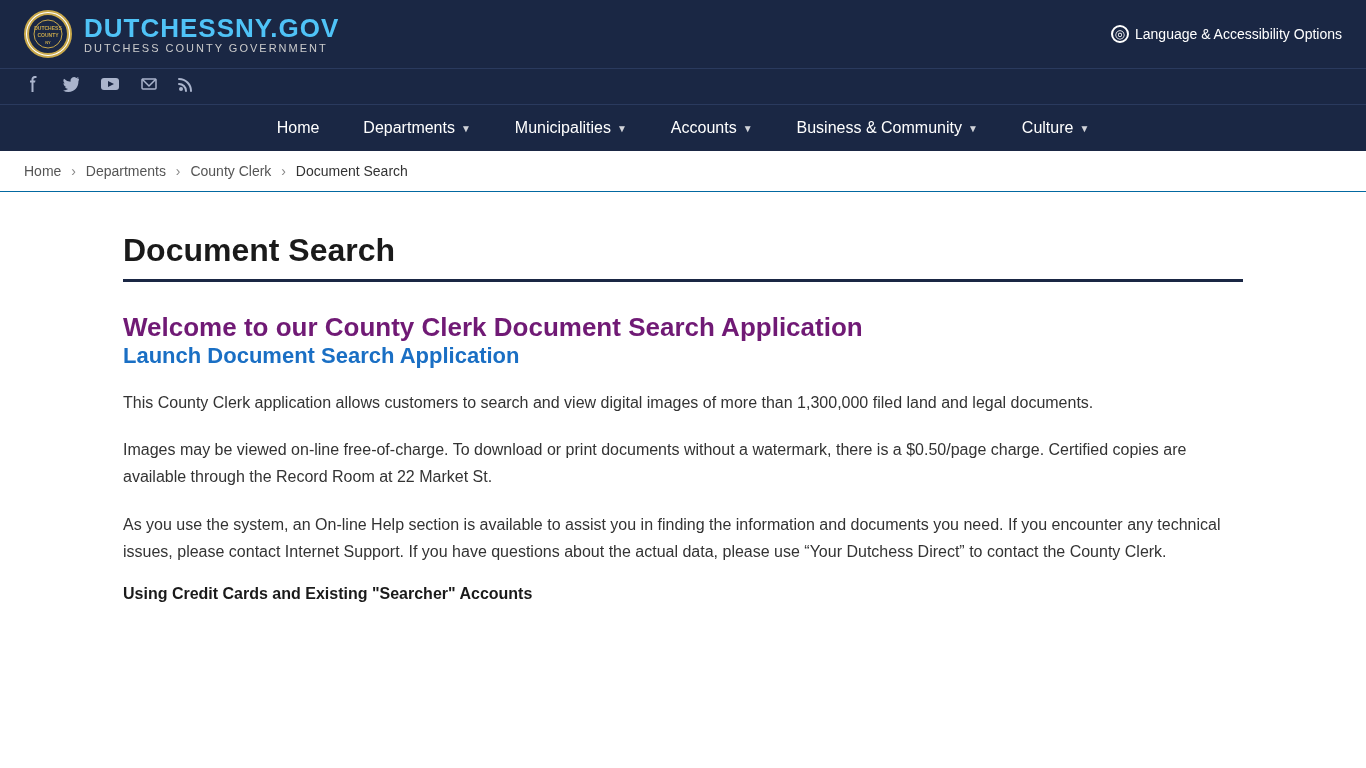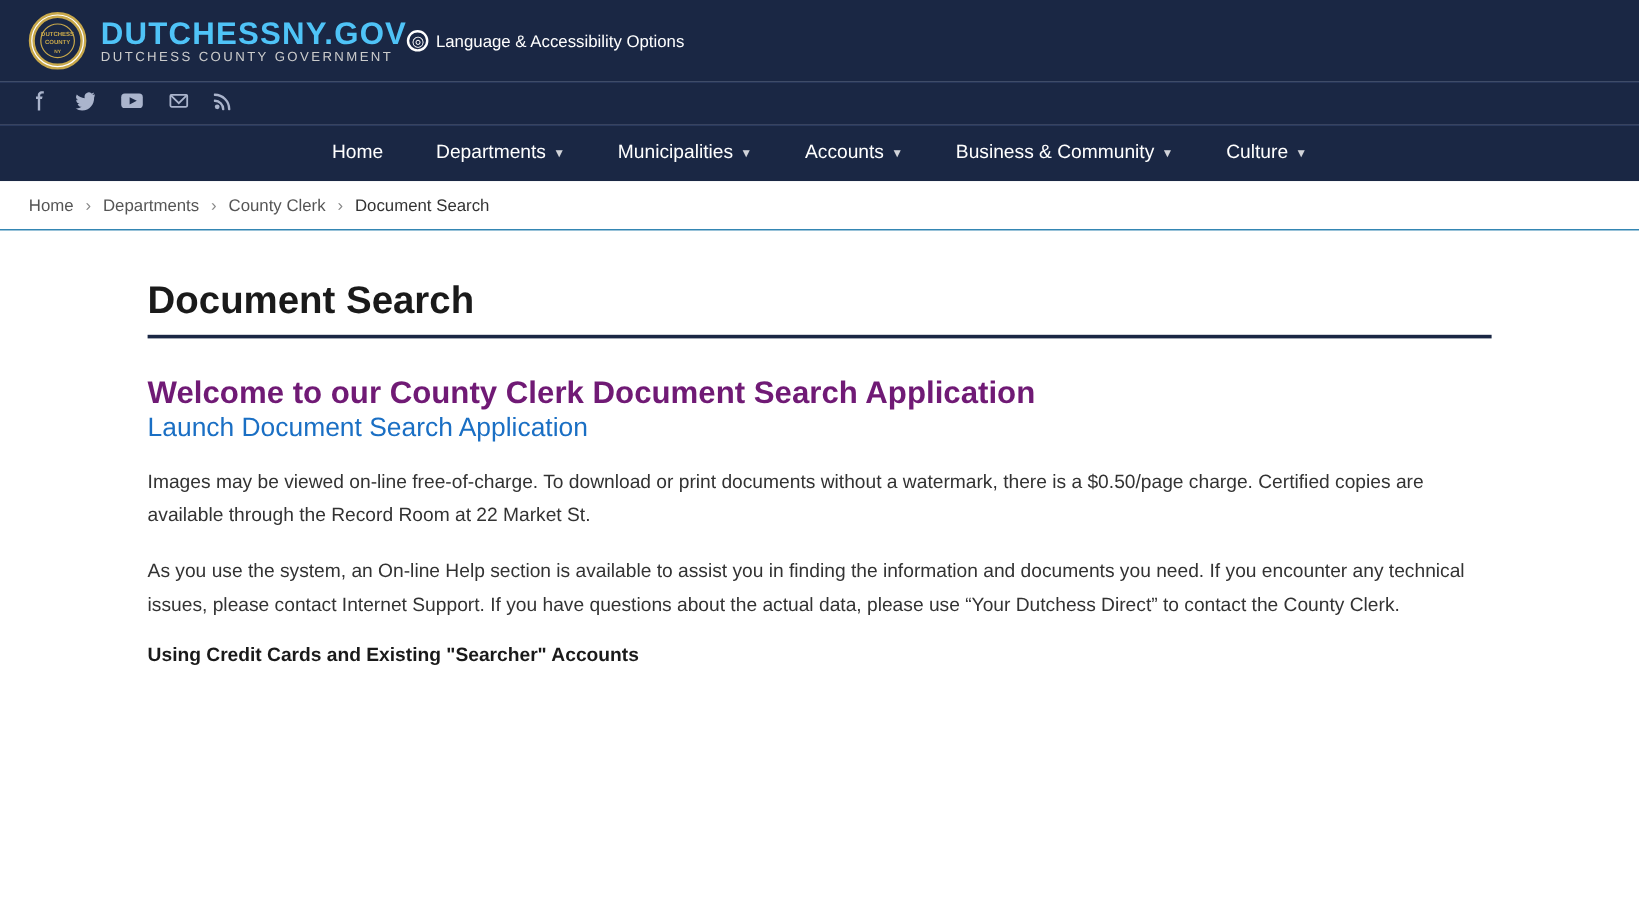--- a/index.html
+++ b/index.html
@@ -3,20 +3,21 @@
   <meta charset="utf-8">
   <style>
     * { margin: 0; padding: 0; box-sizing: border-box; }
     body { font-family: Arial, sans-serif; font-size: 16px; color: #333; background: #fff; }
 
     
     .top-bar {
       background: #1a2744;
       display: flex;
       align-items: center;
+      justify-content: space-between;
       padding: 8px 24px;
       min-height: 68px;
     }
     .logo-area {
       display: flex;
       align-items: center;
       gap: 12px;
     }
     .logo-seal {
       width: 48px;
@@ -157,21 +158,21 @@
       font-weight: bold;
       color: #701a75;
     }
 
     .launch-link {
       font-size: 22px;
       color: #1a6fc4;
       text-decoration: none;
       display: block;
       margin-bottom: 20px;
-      font-weight: 400;
+      font-weight: 700;
     }
 
     .body-text {
       font-size: 16px;
       line-height: 1.7;
       color: #333;
       margin-bottom: 20px;
     }
 
     .section-heading-2 {
@@ -276,18 +277,19 @@
 </div>
 
 <main class="main-content">
   <h1 class="page-title">Document Search</h1>
 
   <div class="content-section">
     <h2 class="section-heading">Welcome to our County Clerk Document Search Application</h2>
 
     <a class="launch-link" href="#">Launch Document Search Application</a>
 
+    <p class="body-text">This County Clerk application allows customers to search and view digital images of more than 1,300,000 filed land and legal documents.</p>
     <p class="body-text">Images may be viewed on-line free-of-charge. To download or print documents without a watermark, there is a $0.50/page charge. Certified copies are available through the Record Room at 22 Market St.</p>
     <p class="body-text">As you use the system, an On-line Help section is available to assist you in finding the information and documents you need. If you encounter any technical issues, please contact Internet Support. If you have questions about the actual data, please use “Your Dutchess Direct” to contact the County Clerk.</p>
 
     <h2 class="section-heading-2">Using Credit Cards and Existing "Searcher" Accounts</h2>
   </div>
 </main>
 
 </body></html>

